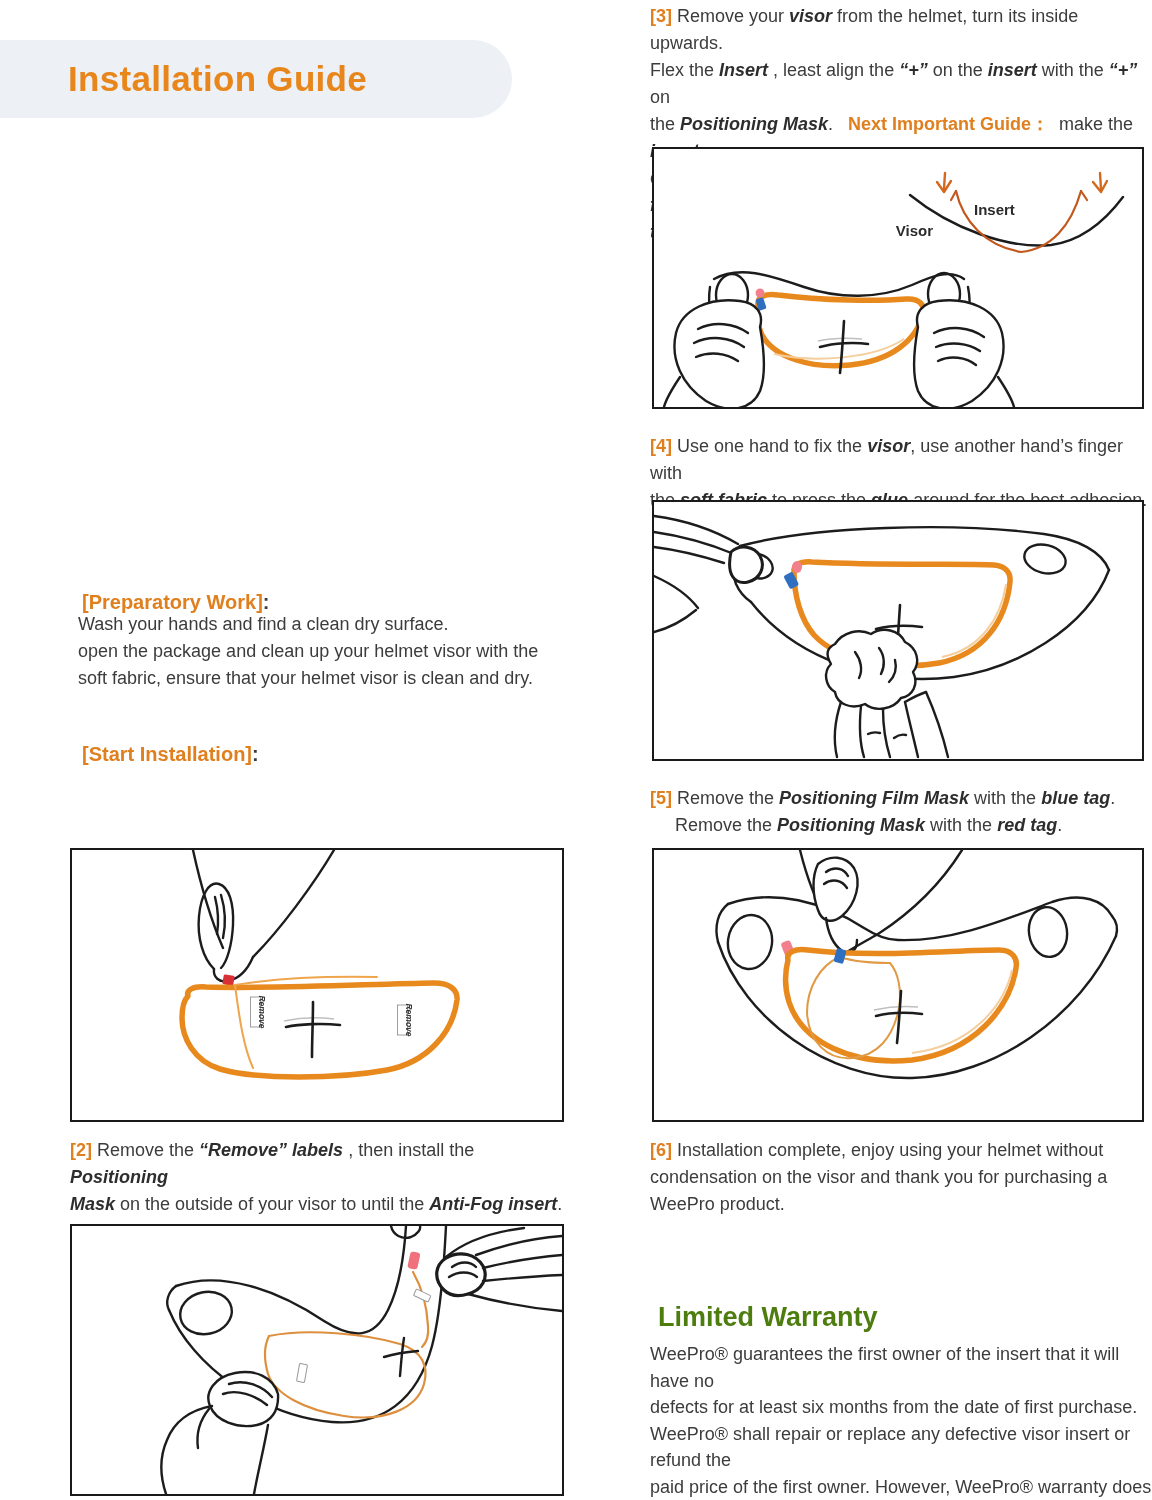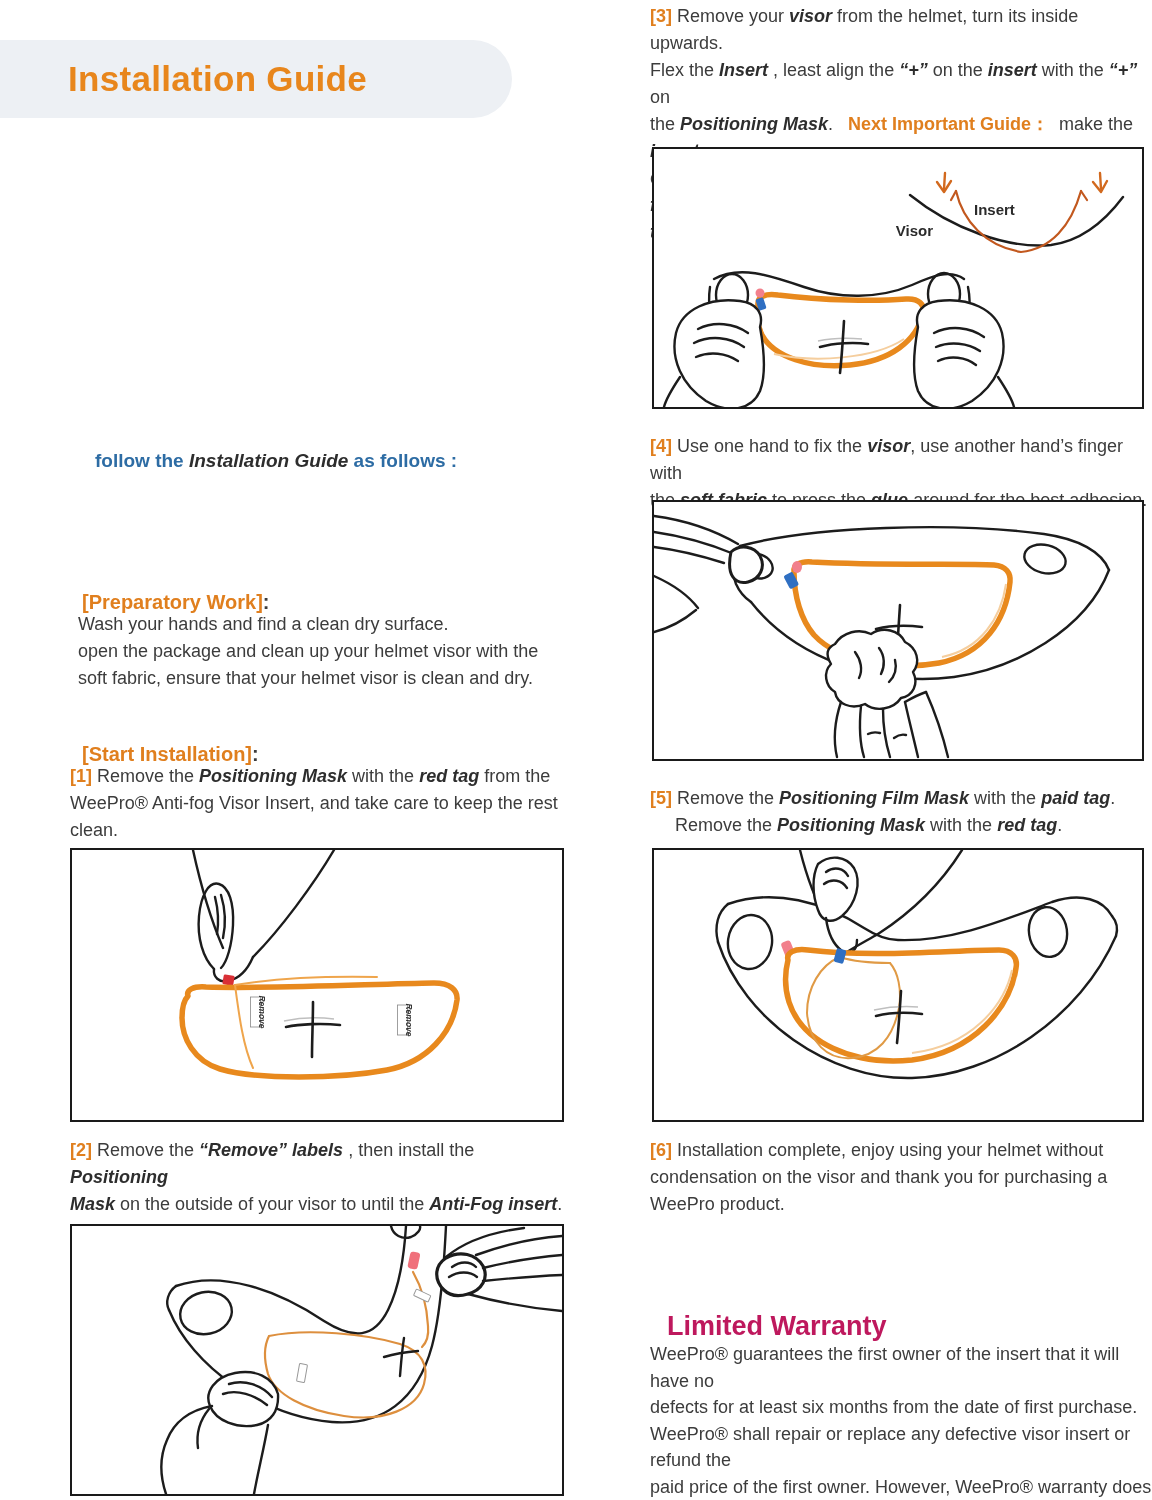--- a/index.html
+++ b/index.html
@@ -15,50 +15,46 @@
   .title-pill h1 {
     margin:0; padding-left:68px; line-height:78px;
     font-size:35px; font-weight:700; color:#E8861C; letter-spacing:.3px;
   }
   .para {
     position:absolute; width:506px; font-size:18px; line-height:27px;
     color:#3C3C3C; white-space:pre-line; margin:0;
   }
   .follow { position:absolute; left:95px; top:450px; font-size:19px; font-weight:700; margin:0; white-space:pre-line; }
   .sec-heading { position:absolute; left:70px; font-size:20px; font-weight:700; margin:12px; color:#3C3C3C; }
-  .warranty-heading { position:absolute; left:650px; top:1294px; margin:17px; font-size:27px; font-weight:700; color:#be185d; }
+  .warranty-heading { position:absolute; left:650px; top:1294px; margin:8px; font-size:27px; font-weight:700; color:#4d7c0f; }
   .warranty-body { width:508px; line-height:26.5px; }
   
   .s-o  { color:#E07F1E; font-weight:700; }
   .s-bi { color:#2D2D2D; font-weight:700; font-style:italic; }
   .s-bb { color:#2D6CA4; font-weight:700; }
   
   .fig { position:absolute; border:2px solid #1A1A1A; background:#ffffff; box-sizing:border-box; }
   .fig svg { display:block; width:100%; height:100%; }
 </style>
 </head>
 <body>
 
 <div id="page">
 
   <div class="title-pill">
     <h1>Installation Guide</h1>
   </div>
 
-  <p class="follow"><span class="s-bb">follow the </span><span class="s-bi">Installation Guide</span><span class="s-bb"> as follows :</span></p>
 
   <h3 class="sec-heading" style="top:579px"><span class="s-o">[Preparatory Work]</span><span>:</span></h3>
   <p class="para" style="left:78px; top:611px"><span>Wash your hands and find a clean dry surface.
 open the package and  clean up your helmet visor with the
 soft fabric, ensure that your helmet visor is clean and dry.</span></p>
 
   <h3 class="sec-heading" style="top:731px"><span class="s-o">[Start Installation]</span><span>:</span></h3>
-  <p class="para" style="left:70px; top:763px"><span class="s-o">[1]</span><span> Remove the </span><span class="s-bi">Positioning Mask</span><span> with the </span><span class="s-bi">red tag</span><span> from the
-WeePro® Anti-fog Visor Insert, and take care to keep the rest
-clean.</span></p>
 
   <div class="fig" style="left:70px; top:848px; width:494px; height:274px">
     <svg viewBox="0 0 490 270">
       <g stroke="#1C1C1C" stroke-width="2.4" fill="none" stroke-linecap="round" stroke-linejoin="round">
         <path d="M121,0 C128,32 139,70 151,98"></path>
         <path d="M262,0 C242,34 208,80 181,107"></path>
         <path d="M181,107 C175,121 166,129 156,131 C147,133 141,127 142,119"></path>
         <path d="M142,119 C131,108 125,88 127,66 C129,45 137,31 147,34 C157,37 162,53 161,75 C160,95 155,112 149,118"></path>
         <path d="M149,45 C153,58 154,74 151,88"></path>
         <path d="M143,47 C146,59 147,72 145,84"></path>
@@ -227,21 +223,21 @@
         <path d="M229,207 C229,226 232,242 236,255"></path>
         <path d="M251,200 C255,218 260,238 264,255"></path>
         <path d="M272,190 C280,208 288,230 294,255"></path>
         <path d="M251,200 C258,196 266,192 272,190"></path>
         <path d="M214,232 C218,230 222,230 226,231"></path>
         <path d="M240,236 C244,233 248,232 252,233"></path>
       </g>
     </svg>
   </div>
 
-  <p class="para" style="left:650px; top:785px"><span class="s-o">[5]</span><span> Remove the </span><span class="s-bi">Positioning Film Mask</span><span> with the </span><span class="s-bi">paid tag</span><span>.
+  <p class="para" style="left:650px; top:785px"><span class="s-o">[5]</span><span> Remove the </span><span class="s-bi">Positioning Film Mask</span><span> with the </span><span class="s-bi">blue tag</span><span>.
 &nbsp;&nbsp;&nbsp;&nbsp;&nbsp;Remove the </span><span class="s-bi">Positioning Mask</span><span> with the </span><span class="s-bi">red tag</span><span>.</span></p>
 
   <div class="fig" style="left:652px; top:848px; width:492px; height:274px">
     <svg viewBox="0 0 488 270">
       <g stroke="#1C1C1C" stroke-width="2.4" fill="none" stroke-linecap="round" stroke-linejoin="round">
         <path d="M74,54 C120,38 170,52 210,78 C221,85 232,90 244,90 C300,92 355,68 398,52 C428,42 449,50 458,66"></path>
         <path d="M64,92 C90,170 175,230 258,228 C340,226 426,168 462,86"></path>
         <path d="M74,54 C64,62 60,76 64,92"></path>
         <path d="M458,66 C463,72 464,79 462,86"></path>
         <ellipse cx="96" cy="92" rx="22" ry="27" transform="rotate(8 96 92)"></ellipse>

